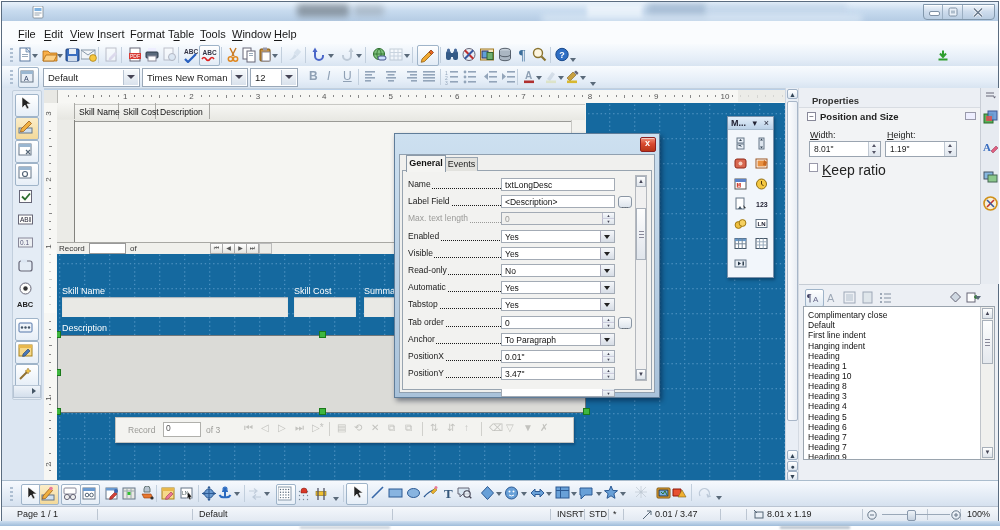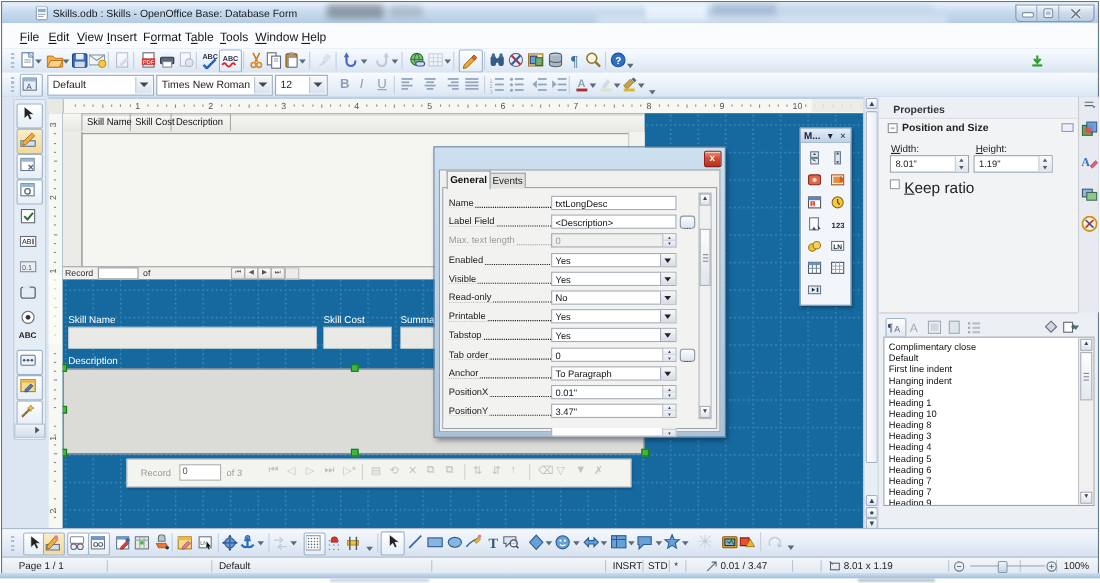--- a/index.html
+++ b/index.html
@@ -71,21 +71,20 @@
     <div style="position:absolute;left:585px;top:2px;width:55px;height:14px;background:#eef5fc;filter:blur(2px);opacity:.9;"></div>
     <div style="position:absolute;left:645px;top:1px;width:60px;height:16px;background:#9fb6cf;filter:blur(3px);opacity:.8;"></div>
     <div style="position:absolute;left:705px;top:2px;width:140px;height:13px;background:#c3d6ea;filter:blur(3px);opacity:.8;"></div>
     <div style="position:absolute;left:540px;top:12px;width:320px;height:9px;background:#dcE9f6;filter:blur(3px);opacity:.7;"></div>
     <svg style="position:absolute;left:30px;top:4px;" width="13" height="13" viewBox="0 0 13 13">
       <rect x="1" y="0" width="10" height="12" rx="1" fill="#fdfdfd" stroke="#7a8691" stroke-width="0.8"></rect>
       <rect x="2.5" y="2" width="7" height="3" fill="#7fb2e0"></rect>
       <rect x="2.5" y="6.5" width="7" height="1" fill="#9aa6b0"></rect>
       <rect x="2.5" y="8.5" width="5" height="1" fill="#9aa6b0"></rect>
     </svg>
-    <div id="titletxt">Skills.odb : Skills - OpenOffice Base: Database Form</div>
     <div style="position:absolute;left:921px;top:2px;width:70px;height:14px;border:1px solid #8298ac;border-radius:0 0 4px 4px;background:linear-gradient(#f2f7fc,#cfdded 45%,#b9cde2);box-shadow:inset 0 1px 0 rgba(255,255,255,.8);">
       <div style="position:absolute;left:18px;top:0;width:1px;height:14px;background:#9cafc2;"></div>
       <div style="position:absolute;left:38px;top:0;width:1px;height:14px;background:#9cafc2;"></div>
       <div style="position:absolute;left:5px;top:6px;width:9px;height:3px;background:#fdfeff;border:1px solid #7e90a4;border-radius:2px;"></div>
       <svg width="10" height="10" style="position:absolute;left:24px;top:2px">
         <rect x="1" y="1" width="8" height="8" rx="1.5" fill="#e8eff7" stroke="#7e90a4"></rect>
         <rect x="3" y="3.5" width="4" height="3" fill="#aebdcc"></rect>
       </svg>
       <svg width="12" height="11" style="position:absolute;left:48px;top:2px">
         <path d="M2 1.5 L10 9.5 M10 1.5 L2 9.5" stroke="#fbfdff" stroke-width="3"></path>
@@ -836,21 +835,21 @@
       <div style="position:absolute;left:8px;top:92.8px;width:93px;height:12px;font-size:8.5px;color:#1a1a1a;white-space:nowrap;overflow:hidden;"><span style="background:#f2f2f0;position:relative;z-index:1;padding-right:1px;">Visible</span><span style="position:absolute;left:0;right:0;bottom:2px;border-bottom:1px dotted #1a1a1a;"></span></div>
       <div style="position:absolute;left:101px;top:91.8px;width:114px;height:13px;background:#fff;border:1px solid #a3abb5;box-sizing:border-box;font-size:8.5px;color:#111;line-height:12px;">
         <span style="position:absolute;left:3px;top:0px;">Yes</span>
         <span class="pdd"></span>
       </div>
       <div style="position:absolute;left:8px;top:110.0px;width:93px;height:12px;font-size:8.5px;color:#1a1a1a;white-space:nowrap;overflow:hidden;"><span style="background:#f2f2f0;position:relative;z-index:1;padding-right:1px;">Read-only</span><span style="position:absolute;left:0;right:0;bottom:2px;border-bottom:1px dotted #1a1a1a;"></span></div>
       <div style="position:absolute;left:101px;top:109.0px;width:114px;height:13px;background:#fff;border:1px solid #a3abb5;box-sizing:border-box;font-size:8.5px;color:#111;line-height:12px;">
         <span style="position:absolute;left:3px;top:0px;">No</span>
         <span class="pdd"></span>
       </div>
-      <div style="position:absolute;left:8px;top:127.2px;width:93px;height:12px;font-size:8.5px;color:#1a1a1a;white-space:nowrap;overflow:hidden;"><span style="background:#f2f2f0;position:relative;z-index:1;padding-right:1px;">Printable</span><span style="position:absolute;left:0;right:0;bottom:2px;border-bottom:1px dotted #1a1a1a;"></span></div>
+      <div style="position:absolute;left:8px;top:127.2px;width:93px;height:12px;font-size:8.5px;color:#1a1a1a;white-space:nowrap;overflow:hidden;"><span style="background:#f2f2f0;position:relative;z-index:1;padding-right:1px;">Automatic</span><span style="position:absolute;left:0;right:0;bottom:2px;border-bottom:1px dotted #1a1a1a;"></span></div>
       <div style="position:absolute;left:101px;top:126.2px;width:114px;height:13px;background:#fff;border:1px solid #a3abb5;box-sizing:border-box;font-size:8.5px;color:#111;line-height:12px;">
         <span style="position:absolute;left:3px;top:0px;">Yes</span>
         <span class="pdd"></span>
       </div>
       <div style="position:absolute;left:8px;top:144.4px;width:93px;height:12px;font-size:8.5px;color:#1a1a1a;white-space:nowrap;overflow:hidden;"><span style="background:#f2f2f0;position:relative;z-index:1;padding-right:1px;">Tabstop</span><span style="position:absolute;left:0;right:0;bottom:2px;border-bottom:1px dotted #1a1a1a;"></span></div>
       <div style="position:absolute;left:101px;top:143.4px;width:114px;height:13px;background:#fff;border:1px solid #a3abb5;box-sizing:border-box;font-size:8.5px;color:#111;line-height:12px;">
         <span style="position:absolute;left:3px;top:0px;">Yes</span>
         <span class="pdd"></span>
       </div>
       <div style="position:absolute;left:8px;top:161.6px;width:93px;height:12px;font-size:8.5px;color:#1a1a1a;white-space:nowrap;overflow:hidden;"><span style="background:#f2f2f0;position:relative;z-index:1;padding-right:1px;">Tab order</span><span style="position:absolute;left:0;right:0;bottom:2px;border-bottom:1px dotted #1a1a1a;"></span></div>

